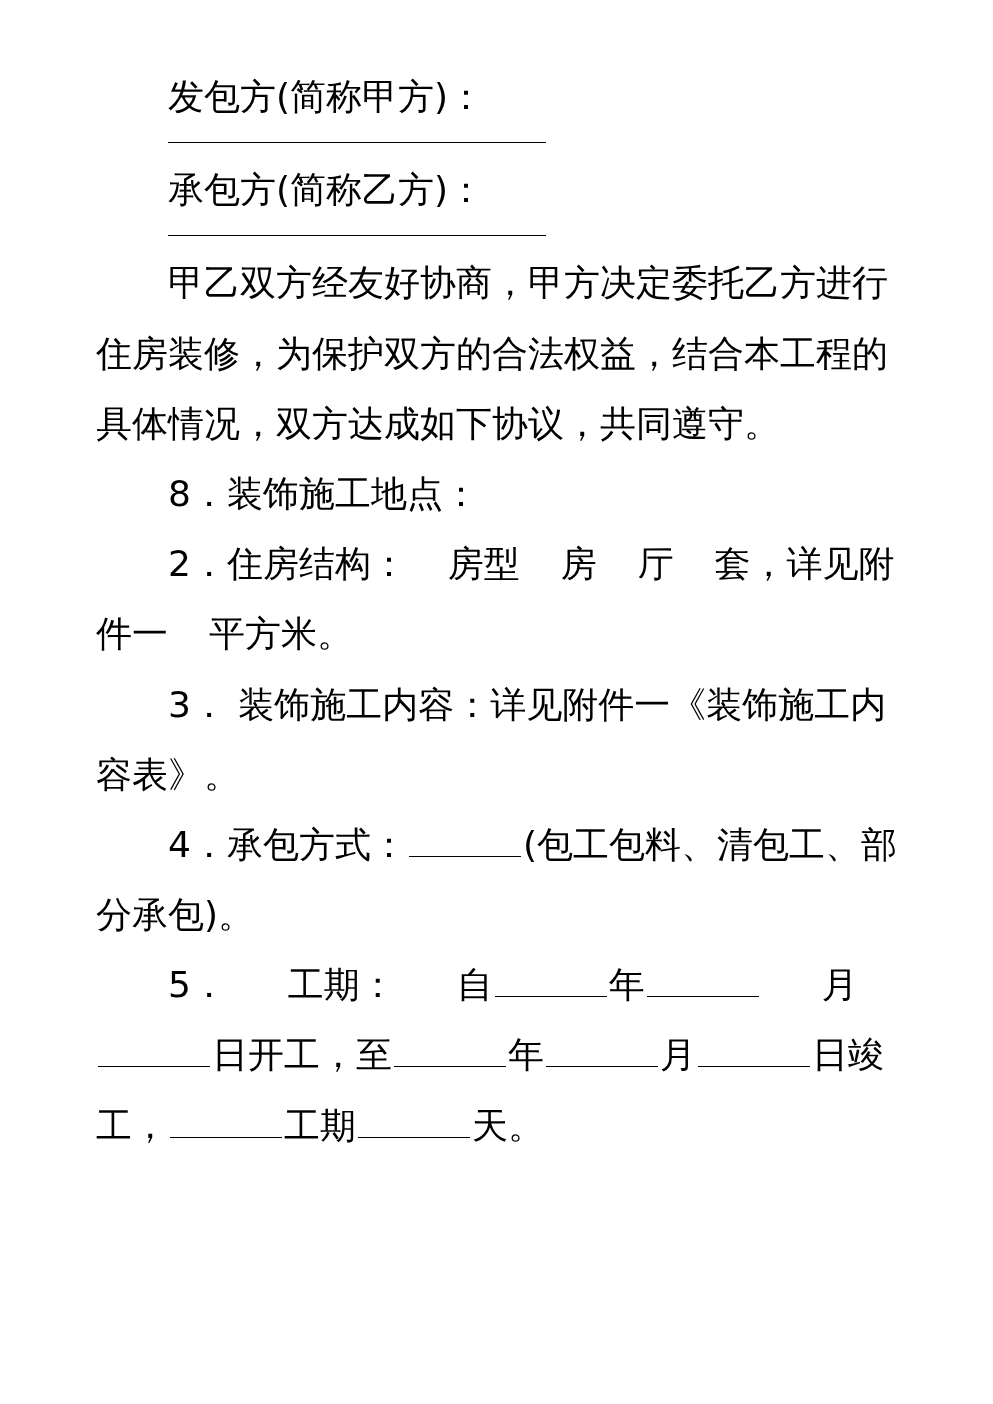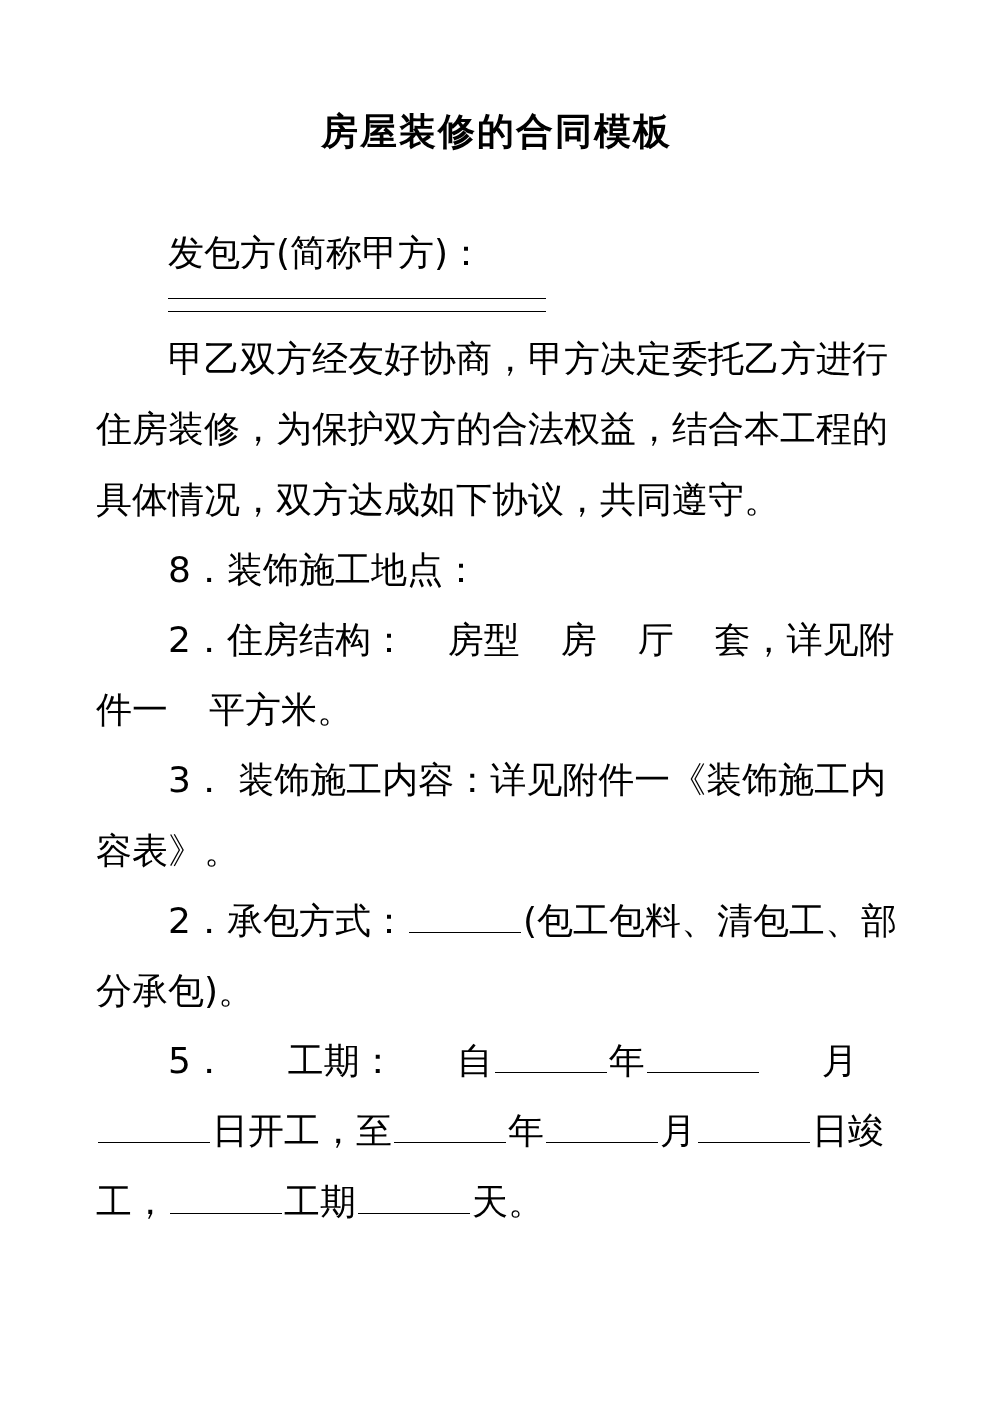--- a/index.html
+++ b/index.html
@@ -56,27 +56,27 @@
   .b-md { width: 112px; }
   .b-lg { width: 128px; }
   .gap { display: inline-block; width: 38px; }
   .gap-sm { display: inline-block; width: 18px; }
 </style>
 </head>
 <body>
 
 <div class="page">
 
-  <h1 class="doc-title">房屋装修的合同模板</h1>
 
   <div class="body-block">
 
     <p class="para">发包方(简称甲方)：</p>
     <div class="rule"></div>
 
+    <p class="para">承包方(简称乙方)：</p>
     <div class="rule"></div>
 
     <p class="para">甲乙双方经友好协商，甲方决定委托乙方进行住房装修，为保护双方的合法权益，结合本工程的具体情况，双方达成如下协议，共同遵守。</p>
 
 
     <p class="para">8．装饰施工地点：</p>
 
     <p class="para">
       <span>2．住房结构：</span>
       <span class="gap-sm"></span>
@@ -87,21 +87,21 @@
       <span>厅</span>
       <span class="gap-sm"></span>
       <span>套，详见附件一</span>
       <span class="gap-sm"></span>
       <span>平方米。</span>
     </p>
 
     <p class="para">3． 装饰施工内容：详见附件一《装饰施工内容表》。</p>
 
     <p class="para">
-      <span>2．承包方式：</span><span class="blank b-md"></span><span>(包工包料、清包工、部分承包)。</span>
+      <span>4．承包方式：</span><span class="blank b-md"></span><span>(包工包料、清包工、部分承包)。</span>
     </p>
 
     <p class="para">
       <span>5．</span>
       <span class="gap"></span>
       <span>工期：</span>
       <span class="gap"></span>
       <span>自</span><span class="blank b-md"></span><span>年</span><span class="blank b-md"></span>
       <span class="gap"></span>
       <span>月</span><span class="blank b-md"></span><span>日开工，至</span><span class="blank b-md"></span><span>年</span><span class="blank b-md"></span><span>月</span><span class="blank b-md"></span><span>日竣工，</span><span class="blank b-md"></span><span>工期</span><span class="blank b-md"></span><span>天。</span>

